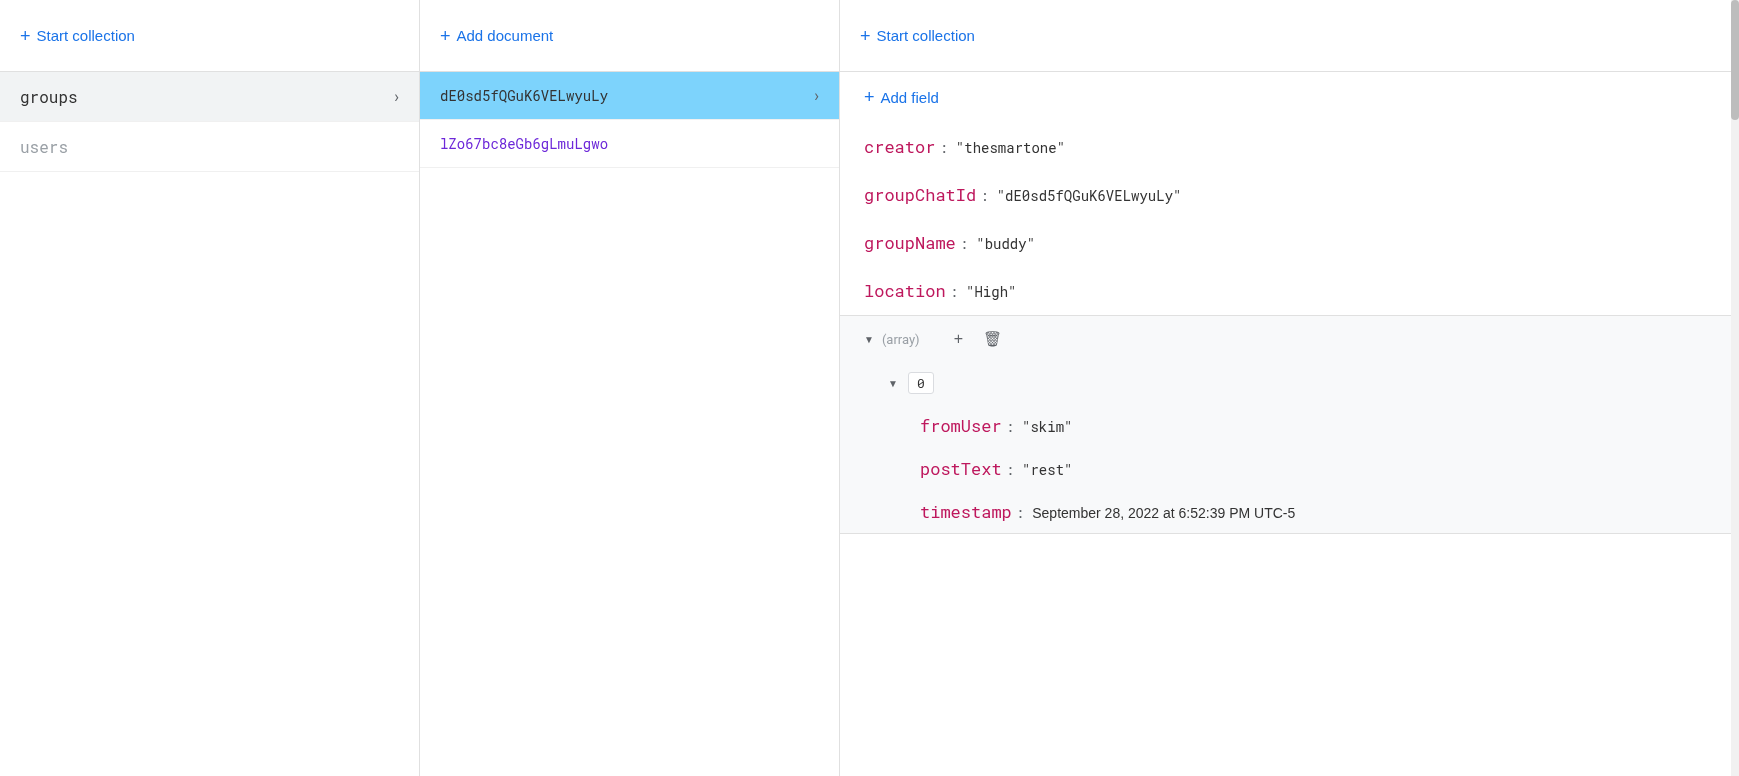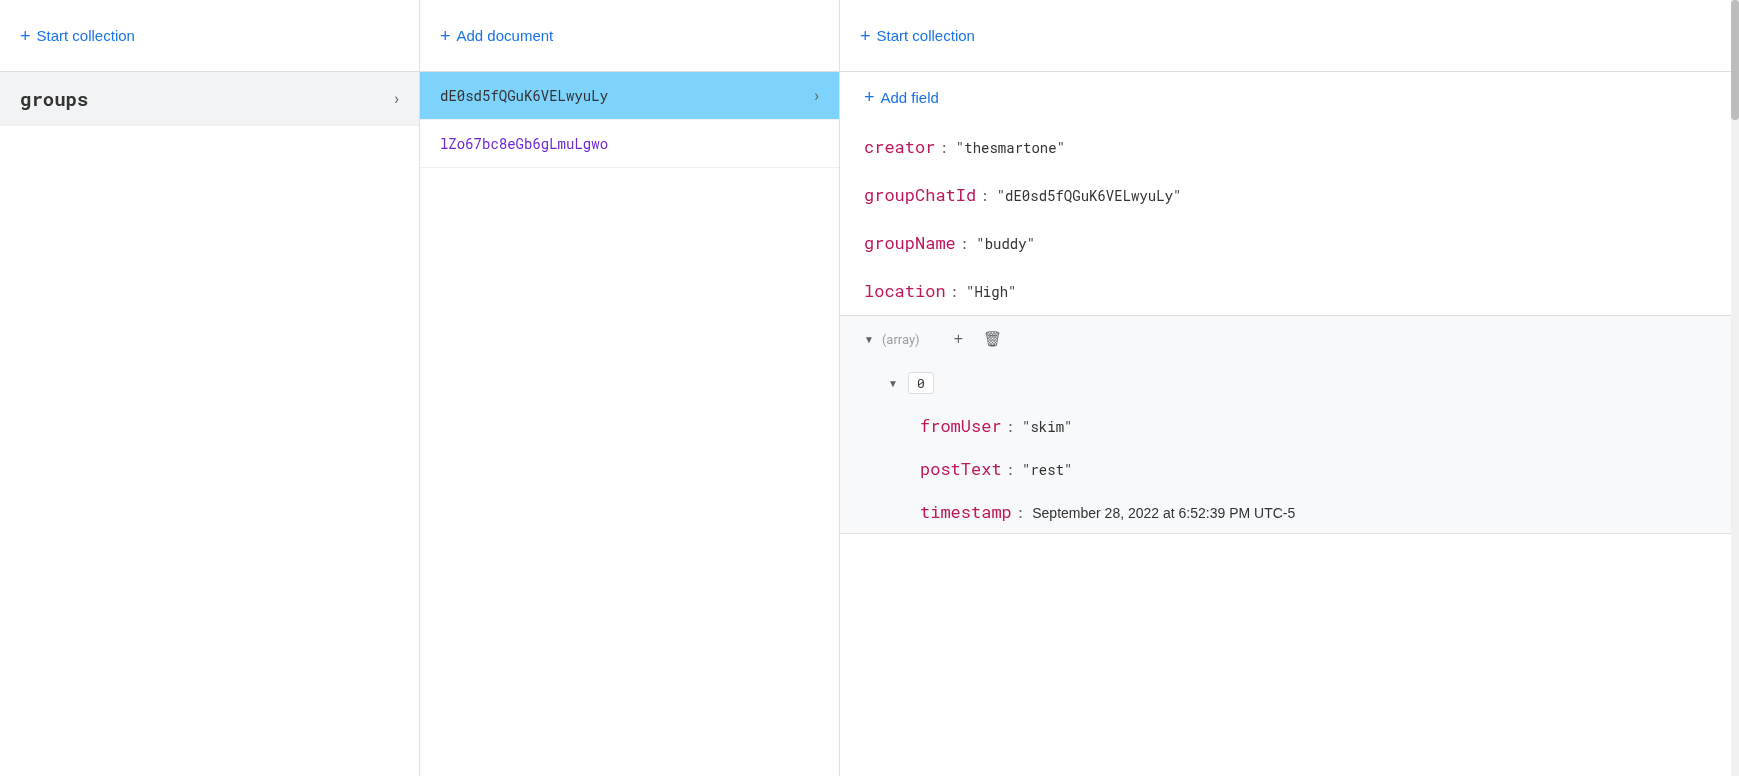--- a/index.html
+++ b/index.html
@@ -76,24 +76,23 @@
       padding: 14px 20px;
       cursor: pointer;
       border-bottom: 1px solid #f0f0f0;
     }
 
     .collection-item.active {
       background: #f1f3f4;
     }
 
     .collection-item-label {
-      font-size: 19px;
-      color: #333;
-      font-family: 'Roboto Mono', monospace;
-      font-weight: bold;
+      font-size: 16px;
+      color: #333;
+      font-family: 'Roboto Mono', monospace;
     }
 
     .collection-item.inactive .collection-item-label {
       color: #9aa0a6;
     }
 
     .chevron-icon {
       color: #5f6368;
       font-size: 16px;
     }
@@ -254,20 +253,23 @@
   <div class="panel-header">
     <button class="add-btn">
       <span class="plus-icon">+</span>
       <span>Start collection</span>
     </button>
   </div>
   <div class="collection-list">
     <div class="collection-item active">
       <span class="collection-item-label">groups</span>
       <span class="chevron-icon">›</span>
+    </div>
+    <div class="collection-item inactive">
+      <span class="collection-item-label">users</span>
     </div>
   </div>
 </div>
 
 <div class="panel panel-middle">
   <div class="panel-header">
     <button class="add-btn">
       <span class="plus-icon">+</span>
       <span>Add document</span>
     </button>

